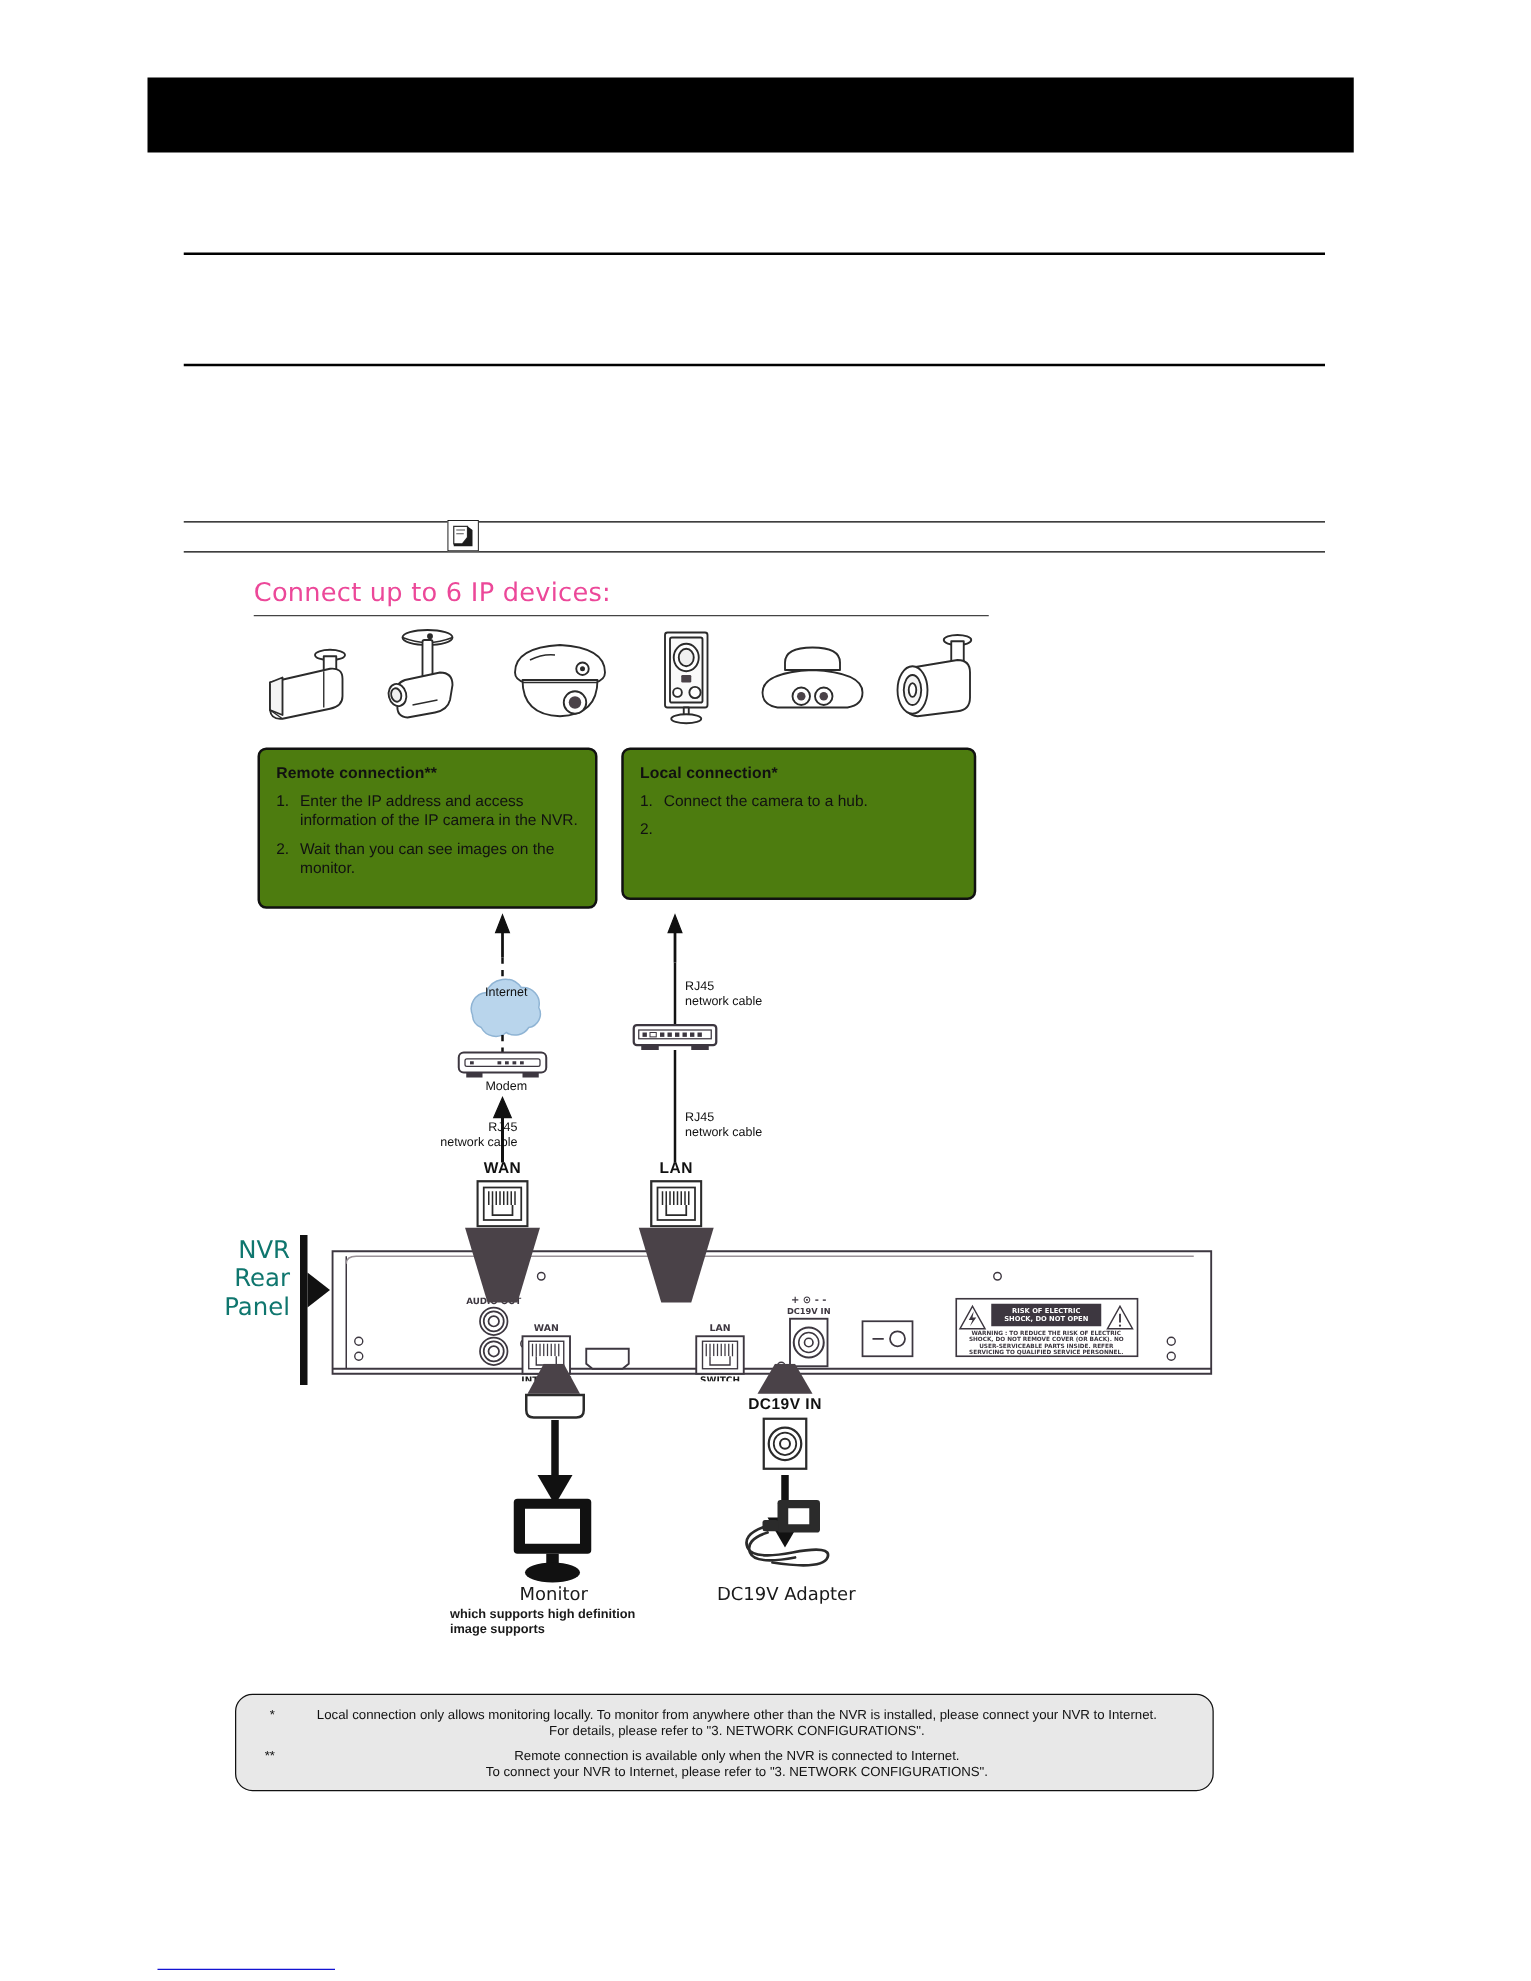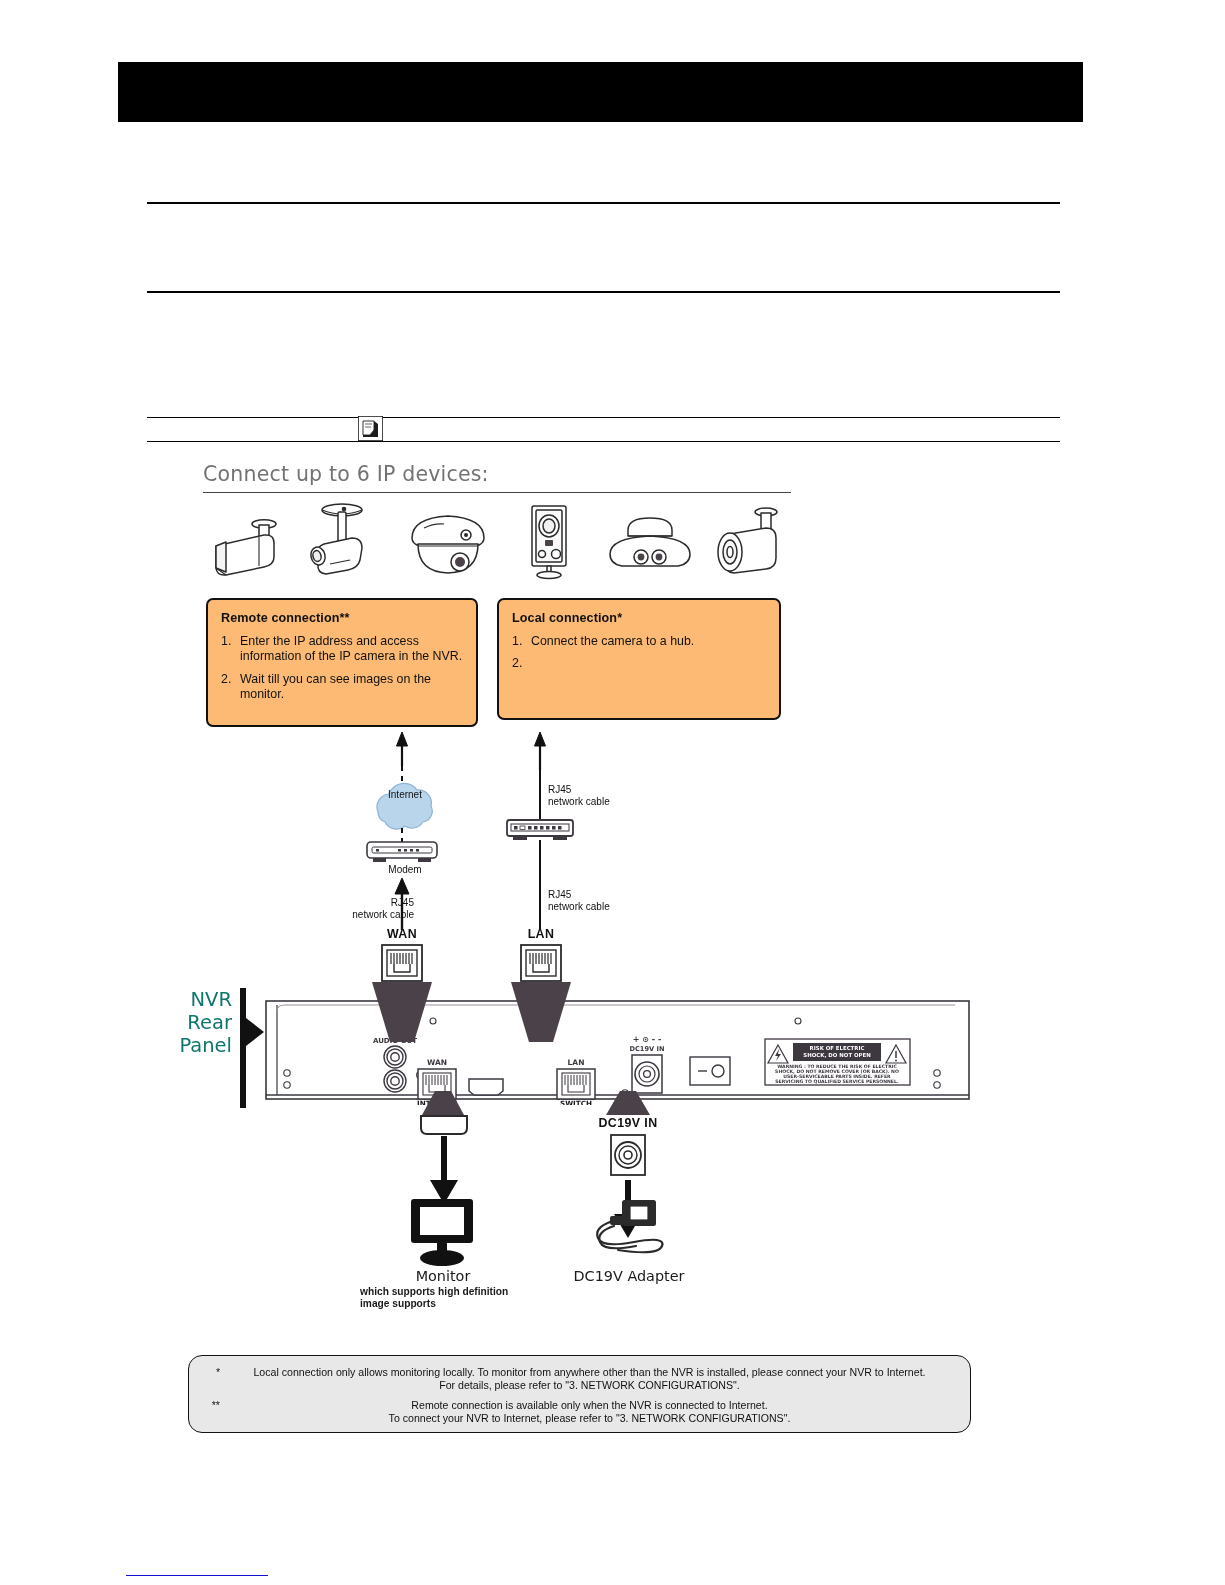--- a/index.html
+++ b/index.html
@@ -18,32 +18,32 @@
   #rule-icon-top{left:147px;top:417px;width:913px;height:0;border-top:1.6px solid #000;}
   #rule-icon-bot{left:147px;top:441px;width:913px;height:0;border-top:1.6px solid #000;}
 
   
   #img-placeholder{left:358px;top:416px;width:25px;height:25px;background:#ffffff;}
   #img-placeholder svg{display:block;}
 
   
   #section-heading{
     left:203px;top:462px;width:620px;
-    font-size:20.5px;letter-spacing:.2px;color:#737373;
+    font-size:20.5px;letter-spacing:.2px;color:#ec4899;
     font-family:"DejaVu Sans", sans-serif;font-weight:400;
   }
   #heading-rule{left:203px;top:492px;width:588px;height:0;border-top:1.6px solid #444;}
 
   
   #camera-row{left:196px;top:502px;width:600px;height:78px;}
   .cam{position:absolute;top:0;}
 
   
   .infobox{
-    border:2px solid #111;border-radius:7px;background:#fdba74;
+    border:2px solid #111;border-radius:7px;background:#4d7c0f;
     box-sizing:border-box;padding:11px 13px 10px 13px;
   }
   #box-remote{left:206px;top:598px;width:272px;height:129px;}
   #box-local{left:497px;top:598px;width:284px;height:122px;}
   .box-title{font-size:12.6px;font-weight:bold;color:#111;margin-bottom:9px;letter-spacing:.1px;}
   .box-list{margin:0;padding:0;list-style:none;}
   .box-list li{
     font-size:12.4px;line-height:15.4px;color:#111;
     padding-left:19px;position:relative;margin-bottom:7px;
   }
@@ -187,21 +187,21 @@
 
 <div class="abs infobox" id="box-remote">
   <div class="box-title">Remote connection**</div>
   <ul class="box-list">
     <li>
       <span class="num">1.</span>
       <span>Enter the IP address and access information of the IP camera in the NVR.</span>
     </li>
     <li>
       <span class="num">2.</span>
-      <span>Wait till you can see images on the monitor.</span>
+      <span>Wait than you can see images on the monitor.</span>
     </li>
   </ul>
 </div>
 
 <div class="abs infobox" id="box-local">
   <div class="box-title">Local connection*</div>
   <ul class="box-list">
     <li>
       <span class="num">1.</span>
       <span>Connect the camera to a hub.</span>

